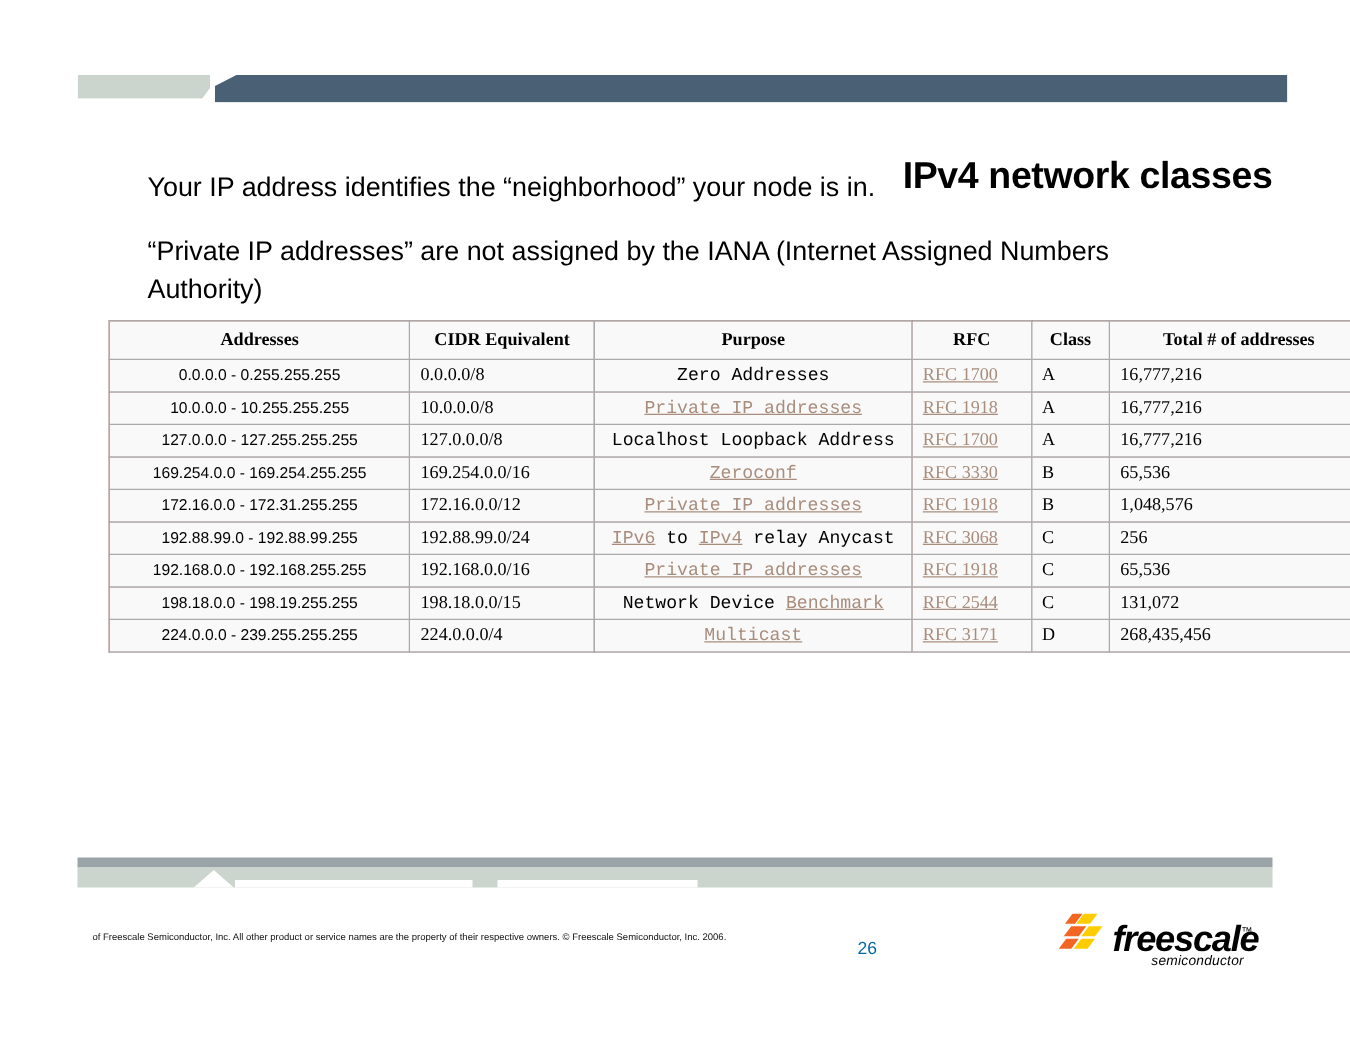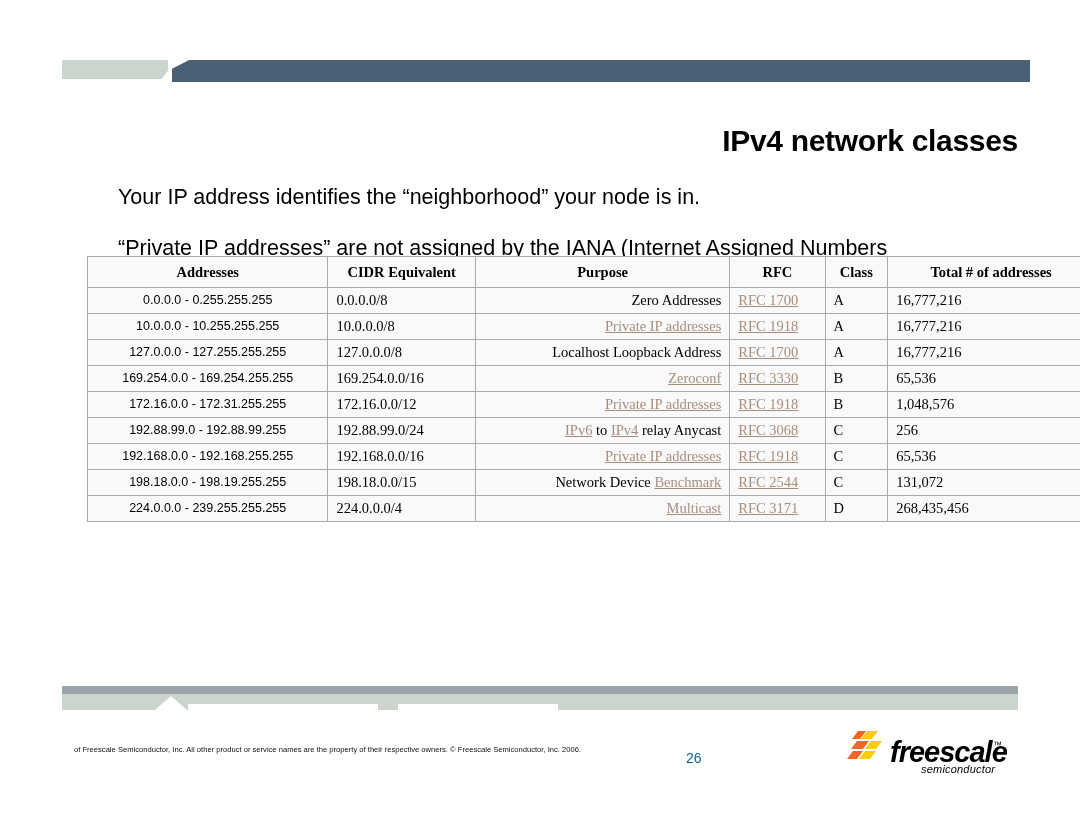--- a/index.html
+++ b/index.html
@@ -50,21 +50,20 @@
     letter-spacing: -0.3px;
     margin-top: 40px;
   }
 
   
   .bullet {
     position: absolute;
     color: #000000;
     font-size: 21.5px;
     line-height: 30px;
-    margin-top: 47px;
   }
   .bullet-1 {
     left: 118px;
     top: 135px;
     width: 860px;
   }
   .bullet-2 {
     left: 118px;
     top: 186px;
     width: 800px;
@@ -96,21 +95,21 @@
     height: 22px;
     font-size: 14.5px;
   }
   .ip-table td.c-addr {
     text-align: center;
     font-family: "Liberation Sans", sans-serif;
     font-size: 12.5px;
     line-height: 17px;
   }
   .ip-table td.c-cidr   { text-align: left; }
-  .ip-table td.c-purp   { text-align: right; }
+  .ip-table td.c-purp   { text-align: center; font-family: Liberation Mono, monospace; }
   .ip-table td.c-rfc    { text-align: left; }
   .ip-table td.c-class  { text-align: left; }
   .ip-table td.c-total  { text-align: left; }
 
   .col-addr  { width: 207px; }
   .col-cidr  { width: 127px; }
   .col-purp  { width: 219px; }
   .col-rfc   { width: 82px; }
   .col-class { width: 54px; }
   .col-total { width: 178px; }

